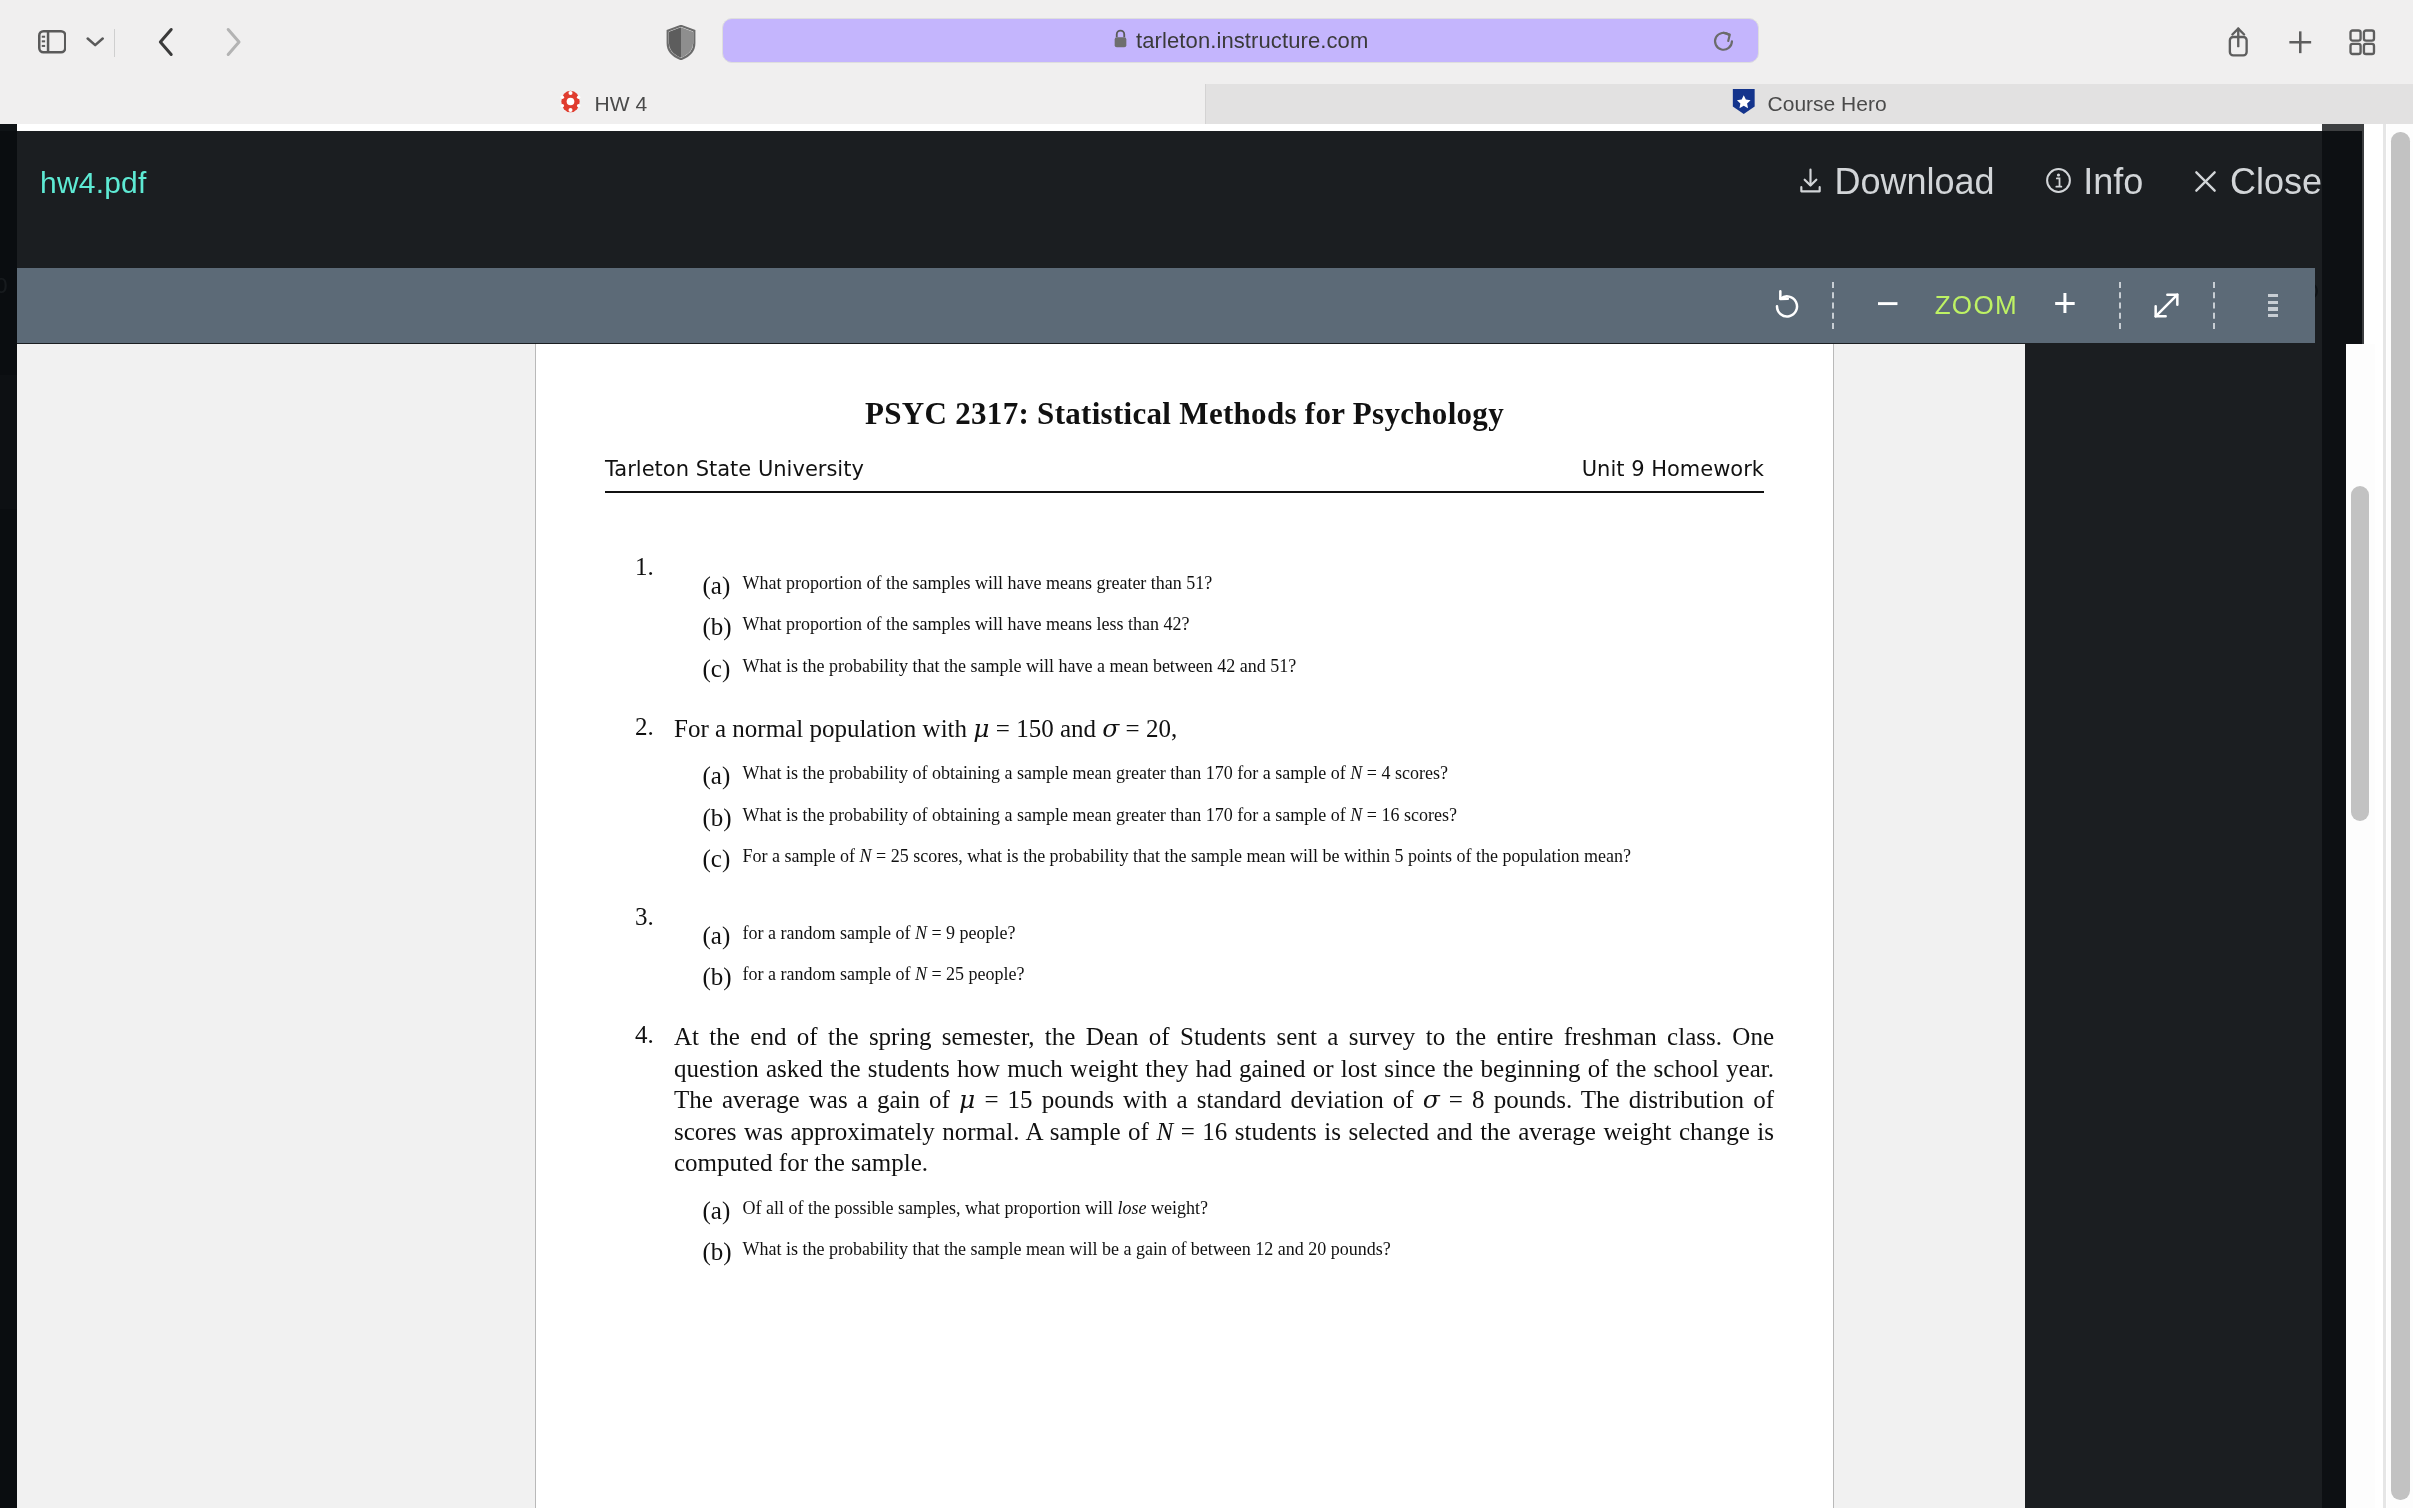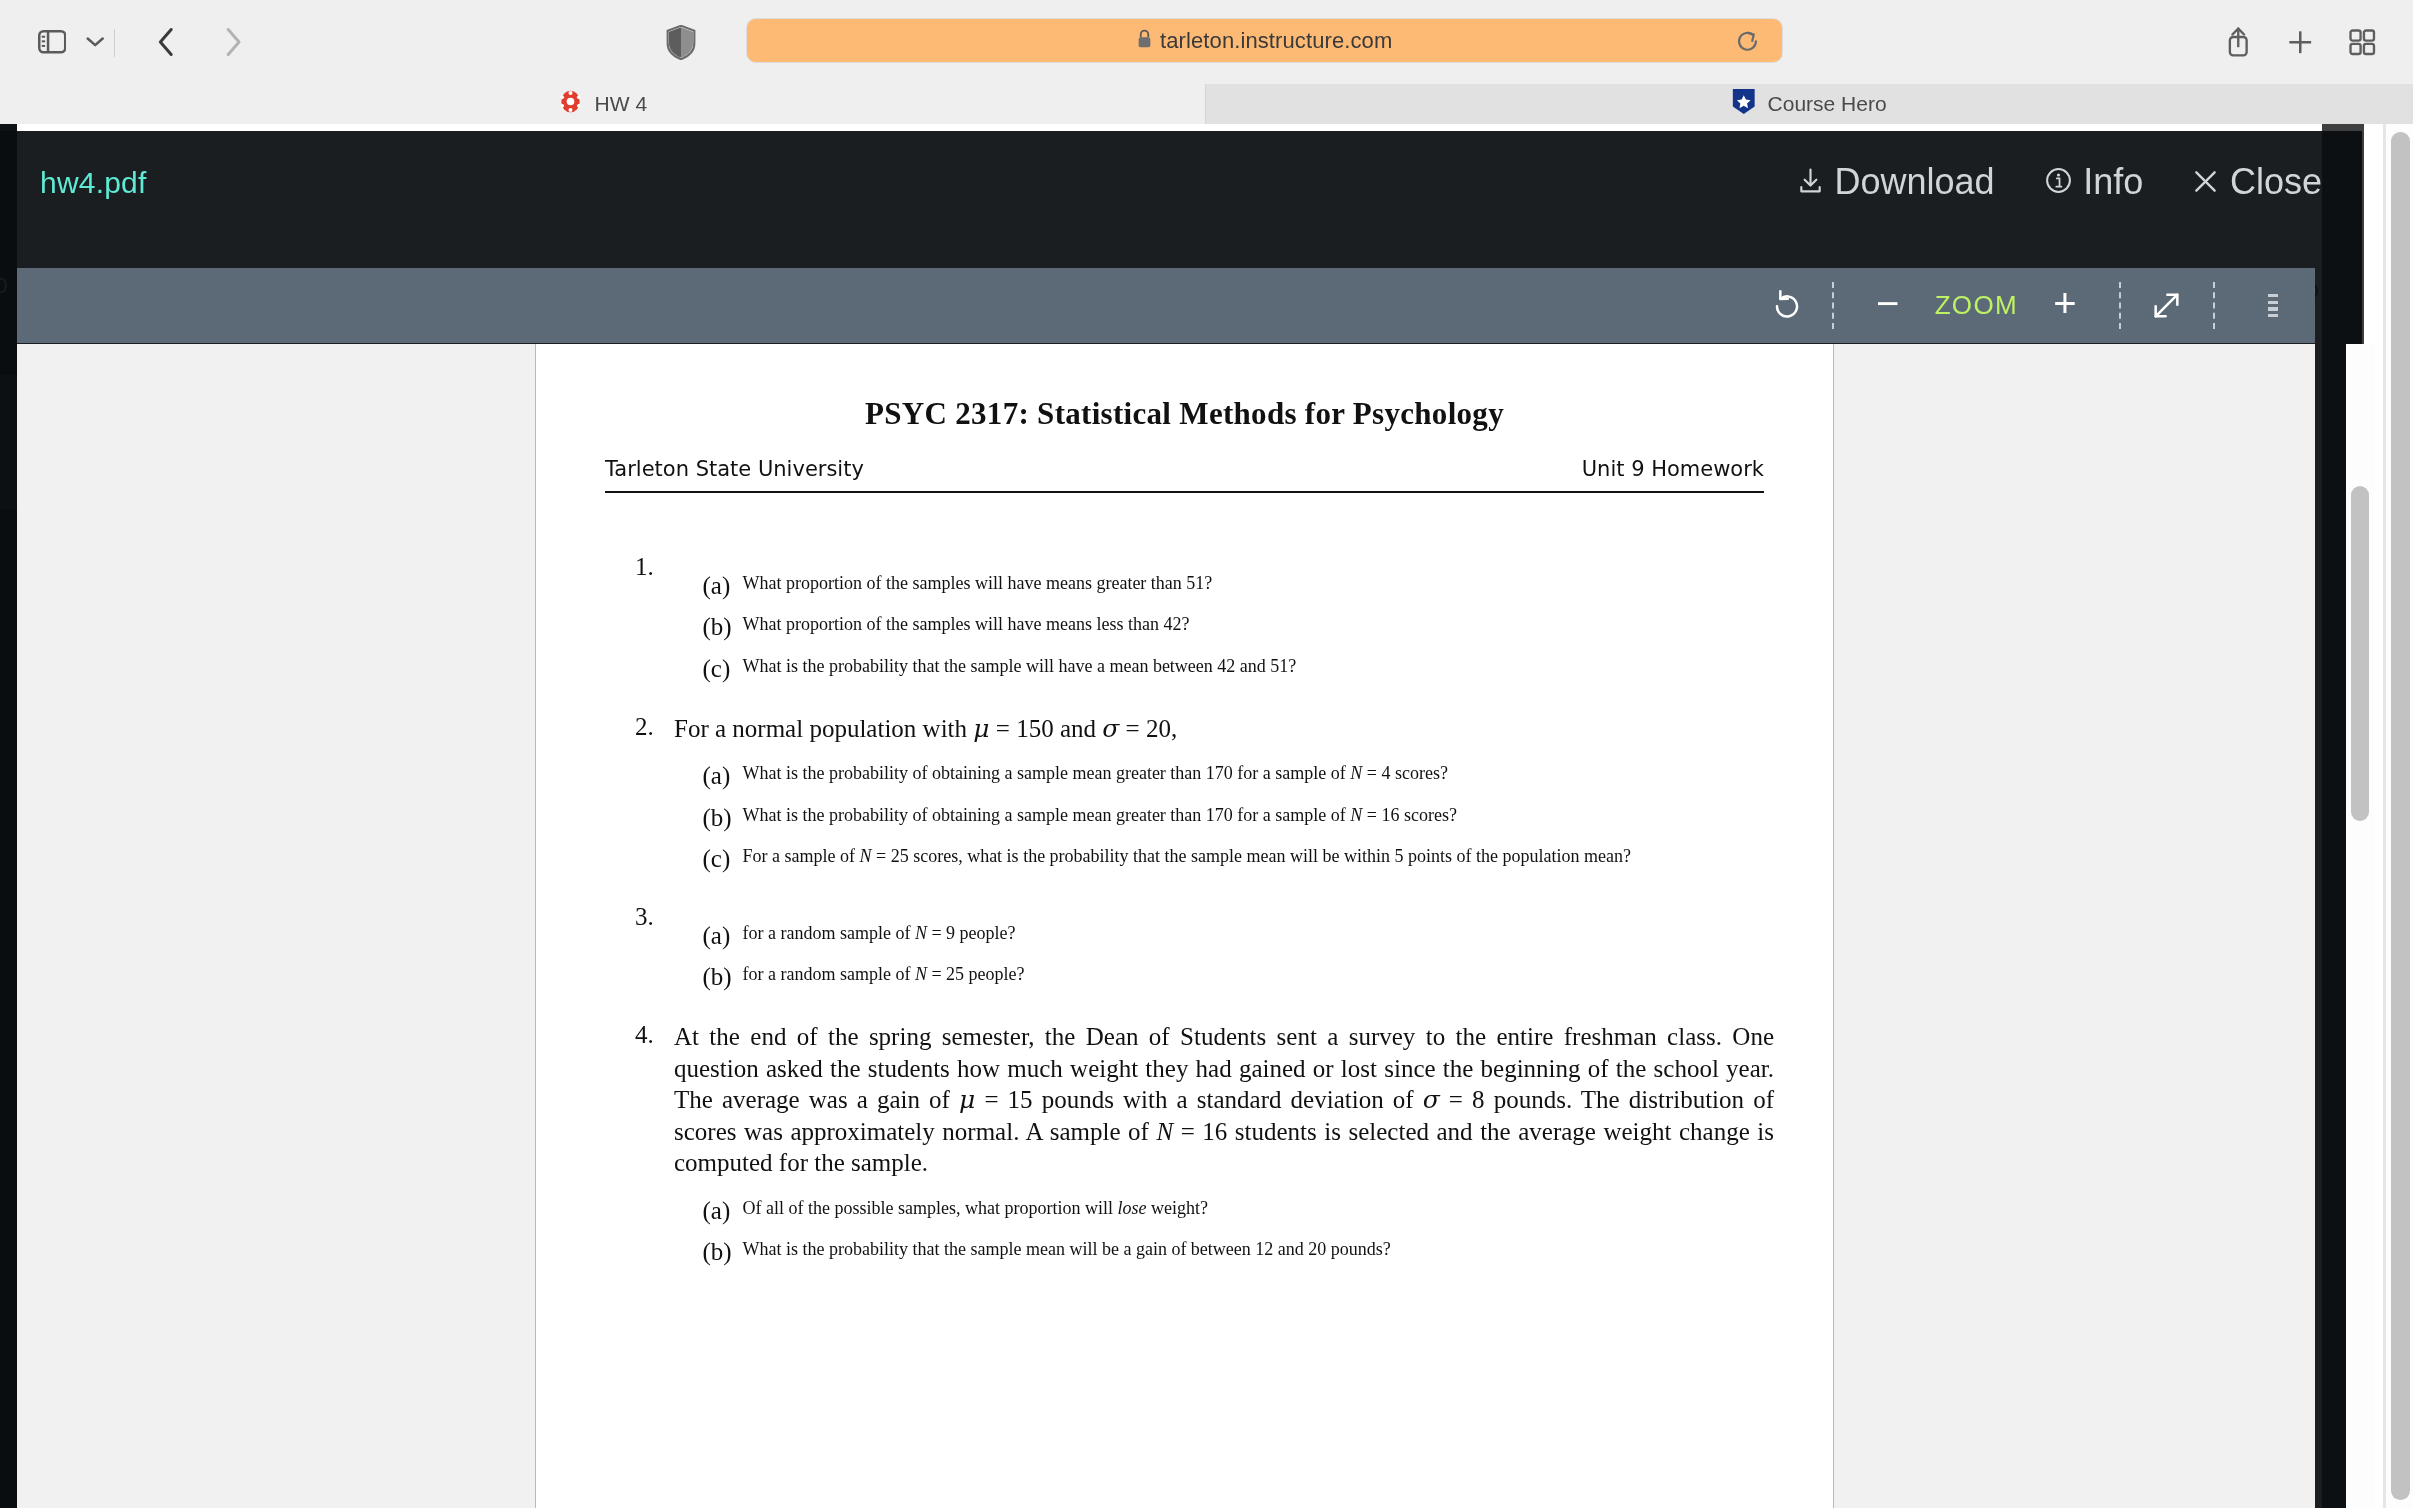--- a/index.html
+++ b/index.html
@@ -21,22 +21,22 @@
     display: flex; align-items: center; justify-content: center;
     width: 47px; height: 40px; cursor: default;
   }
   .vsep { width: 1.7px; height: 28.5px; background: #cfcfcf; margin: 0 5px; }
 
   .tb-shield { position: absolute; left: 662px; top: 23.5px; width: 37px; height: 37px;
                display:flex; align-items:center; justify-content:center; }
 
   #url-bar {
     position: absolute; left: 722px; top: 18.4px; width: 1037px; height: 45px;
-    background: #fdba74; border: 1.7px solid #dedede; border-radius: 10px;
-    display: flex; align-items: center; justify-content: center; margin-left: 24px;
+    background: #c4b5fd; border: 1.7px solid #dedede; border-radius: 10px;
+    display: flex; align-items: center; justify-content: center;
   }
   #url-inner { display: flex; align-items: center; gap: 8.4px; }
   #url-text { font-size: 22px; color: #3a3a3a; letter-spacing: 0.1px; }
   #reload-icon { position: absolute; right: 20px; top: 50%; transform: translateY(-50%);
                  width: 28.5px; height: 28.5px; display:flex;align-items:center;justify-content:center; }
 
   .tb-right { position: absolute; right: 27px; top: 22px; display: flex; align-items: center; gap: 15px; }
 
   
   #tab-bar {
@@ -90,21 +90,21 @@
   }
   .zt-item { display: flex; align-items: center; justify-content: center; height: 75px; cursor: default; }
   .zt-dashsep { width: 0; height: 47px; border-left: 2.5px dashed #c8ced4; margin: 0 28.5px; }
   #zoom-label { font-size: 26px; color: #bef264; letter-spacing: 1.3px; padding: 4px 22px; }
   .zt-sign { font-size: 40px; color: #fff; line-height: 1; font-weight: 300; padding: 0 13.4px 5px; }
   #zt-handle { width: 10px; height: 23.5px; margin-left: 25px;
                background-image: repeating-linear-gradient(to bottom,#c8ced4 0 3.4px, transparent 3.4px 6.7px); }
 
   
   #doc-viewport {
-    position: absolute; left: 17px; top: 344px; width: 2298px; height: 1165px;
+    position: absolute; left: 17px; top: 344px; width: 2008px; height: 1165px;
     background: #f1f1f1; overflow: hidden;
   }
   #doc-page {
     position: absolute; left: 518px; top: 0; width: 1299px; height: 1165px;
     background: #ffffff; border-left: 1.7px solid #b9b9b9; border-right: 1.7px solid #b9b9b9;
   }
   #doc-content {
     font-family: "Liberation Serif", serif;
     color: #111;
     padding: 34px 59px 0 59px;

